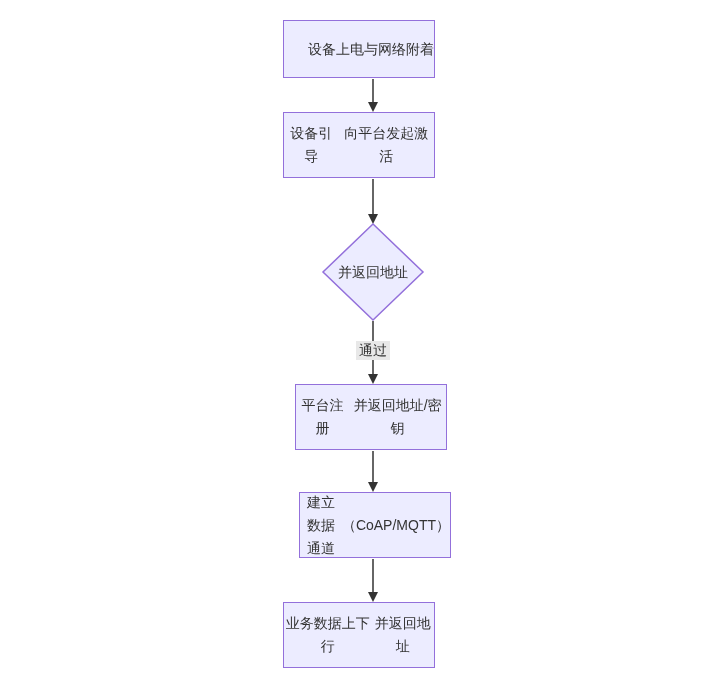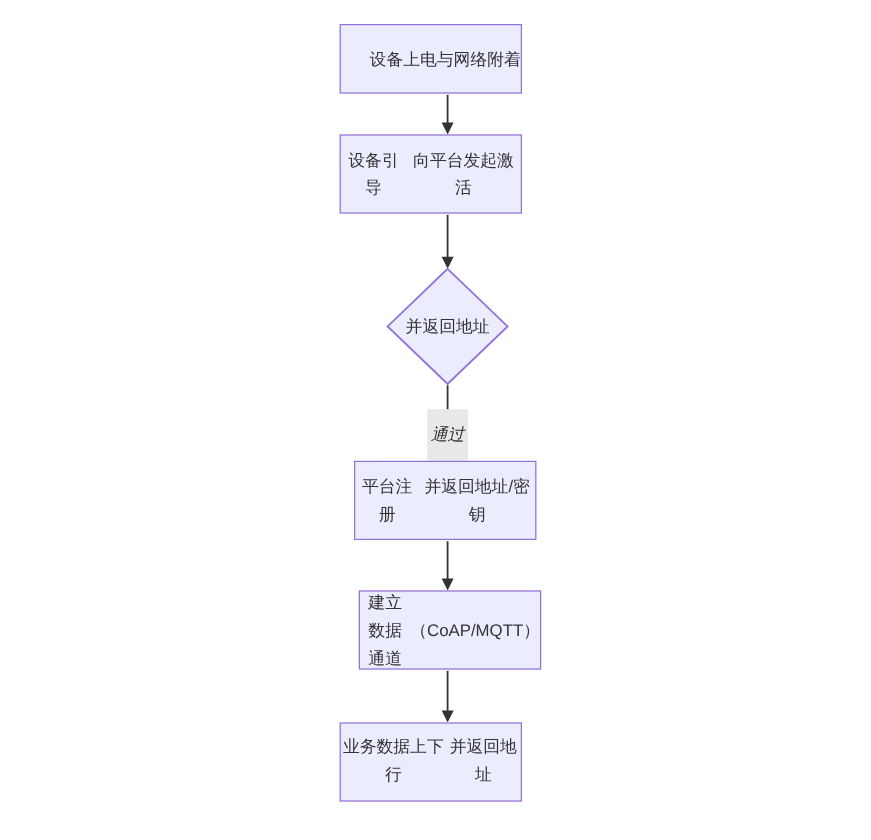--- a/index.html
+++ b/index.html
@@ -74,23 +74,22 @@
   }
   .edge-label {
     position: absolute;
     left: 373px;
     top: 341px;
     transform: translateX(-50%);
     background: var(--label-bg);
     color: var(--text-color);
     font-size: 14px;
     line-height: 19px;
-    padding: 12px 3px;
+    padding: 0 3px;
     white-space: nowrap;
-    font-style: italic;
   }
 </style>
 </head>
 <body>
 
 <div id="canvas">
 
   <svg id="connector-layer" viewBox="0 0 726 700" xmlns="http://www.w3.org/2000/svg">
 
     <g>

